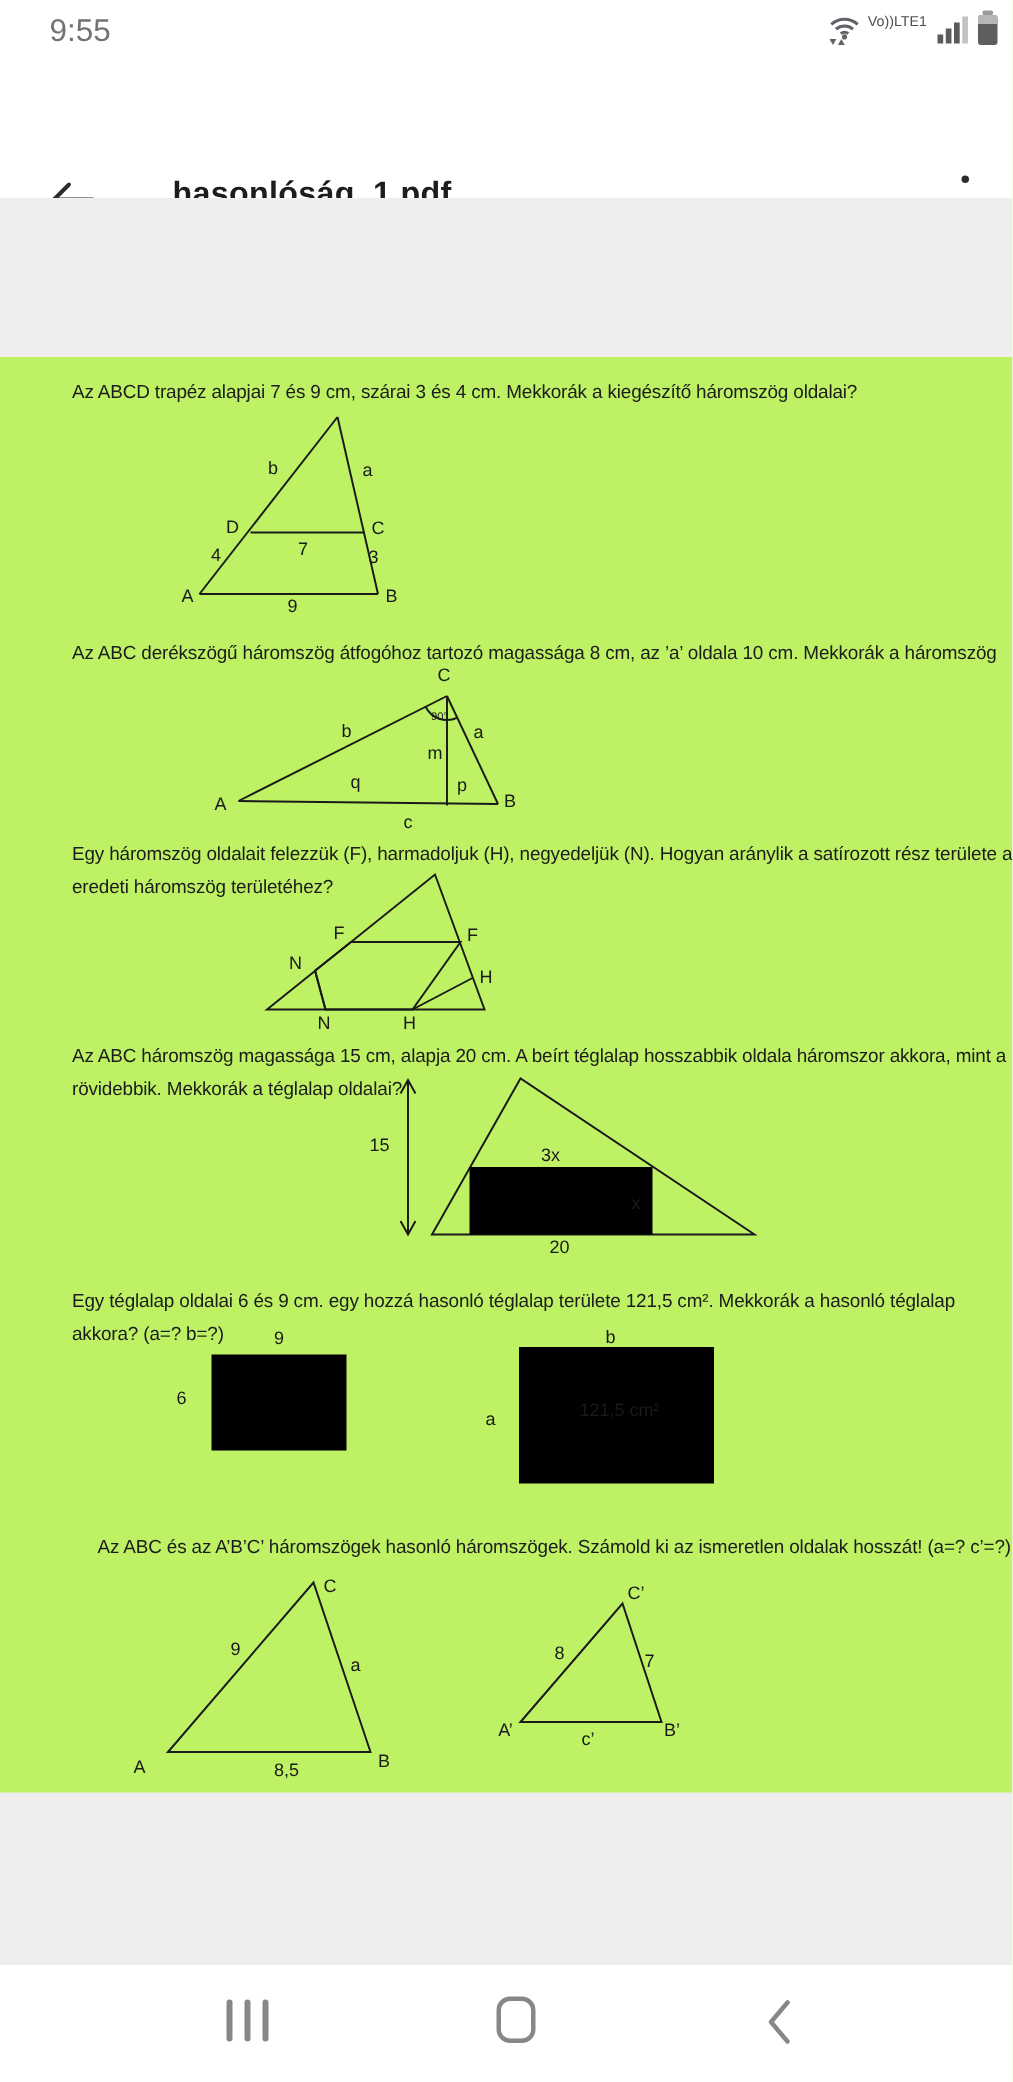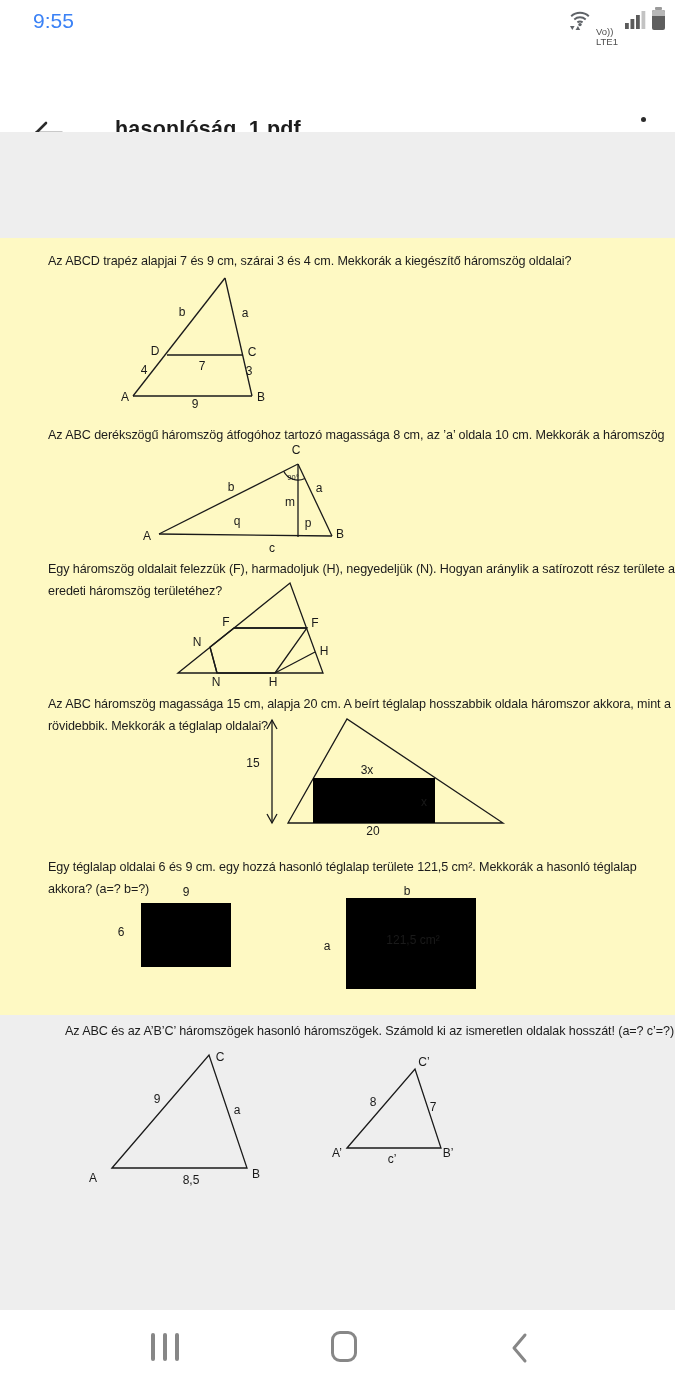--- a/index.html
+++ b/index.html
@@ -1,34 +1,34 @@
 <!DOCTYPE html>
 <html><head>
 <meta charset="utf-8">
 <style>
   html,body{margin:0;padding:0;background:#fff;}
   .screen{position:relative;width:675px;height:1388px;background:#ffffff;overflow:hidden;
           font-family:"Liberation Sans",sans-serif;color:#1c1c1c;}
   
   .status-bar{position:absolute;top:0;left:0;width:675px;height:46px;background:#fff;}
-  .time{position:absolute;left:33px;top:9px;font-size:21px;color:#3b82f6;}
+  .time{position:absolute;left:33px;top:9px;font-size:21px;color:#737373;}
   .status-icons{position:absolute;right:10px;top:7px;display:flex;align-items:flex-start;gap:5px;}
-  .volte{display:flex;flex-direction:column;font-size:9.5px;line-height:10px;color:#4e4e4e;margin-top:20px;}
+  .volte{display:flex;flex-direction:row;font-size:9.5px;line-height:10px;color:#4e4e4e;margin-top:3px;}
   .battery{position:relative;width:13px;height:20px;border-radius:2px;background:#5e5e5e;overflow:hidden;margin-top:3px;}
   .battery .bat-top{position:absolute;top:0;left:0;right:0;height:6px;background:#b7b7b7;}
   .battery-nub{position:absolute;width:7px;height:3px;background:#9a9a9a;border-radius:1px;}
   
   .app-bar{position:absolute;top:46px;left:0;width:675px;height:86px;background:#fff;}
   .back-arrow{position:absolute;left:32px;top:72px;width:34px;height:30px;cursor:pointer;}
   .title{position:absolute;left:115px;top:71px;font-size:21.5px;font-weight:bold;color:#1d1d1d;letter-spacing:.2px;}
   .menu-dots{position:absolute;right:28px;top:71px;width:6px;height:34px;display:flex;flex-direction:column;justify-content:space-between;cursor:pointer;}
   .menu-dots span{width:5px;height:5px;border-radius:50%;background:#2b2b2b;}
   
   .viewer{position:absolute;top:132px;left:0;width:675px;height:1178px;background:#eeeeee;}
-  .pdf-page{position:absolute;top:106px;left:0;width:675px;height:777px;background:#fef9c3;}
+  .pdf-page{position:absolute;top:106px;left:0;width:675px;height:957px;background:#bef264;}
   .ptext{position:absolute;left:48px;font-size:12.6px;line-height:22px;color:#1c1c1c;letter-spacing:-0.1px;}
   .ptext div{white-space:nowrap;}
   .diag{position:absolute;}
   .diag line,.diag polygon,.diag polyline,.diag path{stroke:#1a1a1a;stroke-width:1.3;fill:none;}
   .diag text{font-family:"Liberation Sans",sans-serif;font-size:12px;fill:#1a1a1a;text-anchor:middle;}
   
   .nav-bar{position:absolute;top:1310px;left:0;width:675px;height:78px;background:#ffffff;}
   .recents{position:absolute;left:151px;top:1333px;display:flex;gap:8.5px;cursor:pointer;}
   .recents span{width:3.5px;height:28px;background:#878787;border-radius:2px;}
   .home{position:absolute;left:331px;top:1331px;width:20px;height:25px;border:3px solid #878787;border-radius:9px;cursor:pointer;}

